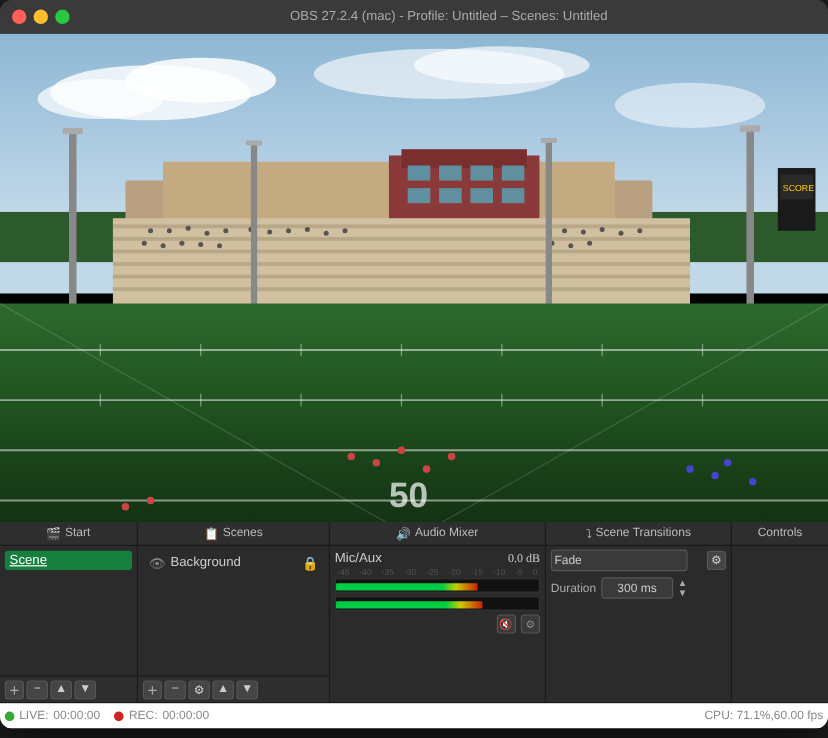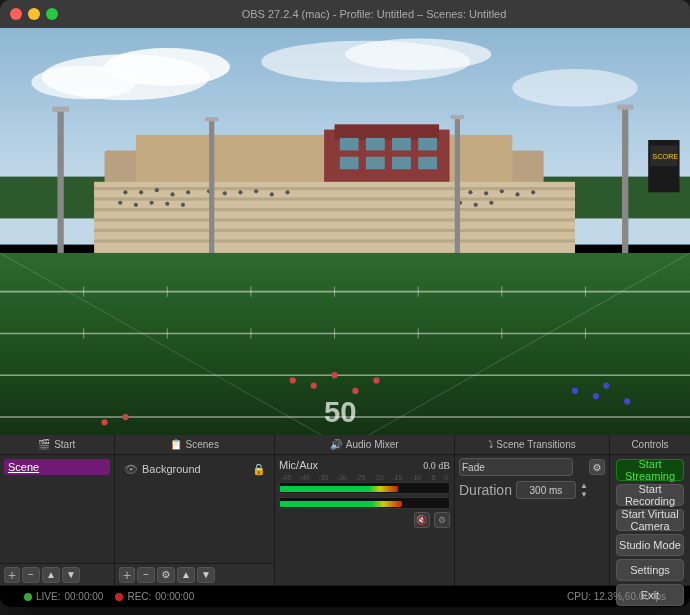--- a/index.html
+++ b/index.html
@@ -124,21 +124,21 @@
       cursor: pointer;
       border-radius: 3px;
       display: flex;
       align-items: center;
       gap: 4px;
       font-size: 11px;
       color: #ccc;
     }
 
     .panel-list-item.selected {
-      background: #701a75;
+      background: #15803d;
       color: #fff;
       text-decoration: underline;
     }
 
     .panel-toolbar {
       height: 22px;
       display: flex;
       align-items: center;
       padding: 0 4px;
       gap: 2px;
@@ -252,21 +252,21 @@
     }
 
     .duration-row {
       display: flex;
       align-items: center;
       gap: 4px;
       padding: 2px 4px;
     }
 
     .duration-label {
-      font-size: 14px;
+      font-size: 10px;
       color: #aaa;
     }
 
     .duration-input {
       width: 60px;
       height: 18px;
       background: #3a3a3a;
       border: 1px solid #555;
       border-radius: 3px;
       color: #ccc;
@@ -306,24 +306,24 @@
 
     .ctrl-btn.streaming {
       background: #0e4a0e;
       border-color: #1a7a1a;
       color: #4ede4e;
     }
 
     
     .bottom-status {
       height: 22px;
-      background: #000000;
-      display: flex;
-      align-items: center;
-      padding: 0 24px;
+      background: #ffffff;
+      display: flex;
+      align-items: center;
+      padding: 0 4px;
       gap: 12px;
       border-top: 1px solid #1a1a1a;
       font-size: 10px;
       color: #888;
     }
 
     .status-item {
       display: flex;
       align-items: center;
       gap: 4px;
@@ -638,42 +638,32 @@
           <div style="display:flex;align-items:center;">
             <input class="duration-input" type="text" value="300 ms" style="">
             <div style="display:flex;flex-direction:column;margin-left:2px;">
               <div class="spinner-up">▲</div>
               <div class="spinner-down">▼</div>
             </div>
           </div>
         </div>
       </div>
 
-      <div class="controls-panel">
-        <div class="controls-content">
-          <button class="ctrl-btn streaming">Start Streaming</button>
-          <button class="ctrl-btn">Start Recording</button>
-          <button class="ctrl-btn">Start Virtual Camera</button>
-          <button class="ctrl-btn">Studio Mode</button>
-          <button class="ctrl-btn">Settings</button>
-          <button class="ctrl-btn">Exit</button>
-        </div>
-      </div>
 
     </div>
 
     <div class="bottom-status">
       <div class="status-item">
         <div class="status-dot dot-live"></div>
         <span>LIVE:</span>
         <span>00:00:00</span>
       </div>
       <div class="status-item">
         <div class="status-dot dot-rec"></div>
         <span>REC:</span>
         <span>00:00:00</span>
       </div>
       <span style="flex:1"></span>
-      <span>CPU: 12.3%,60.00 fps</span>
+      <span>CPU: 71.1%,60.00 fps</span>
     </div>
 
   </div>
 </div>
 
 </body></html>

